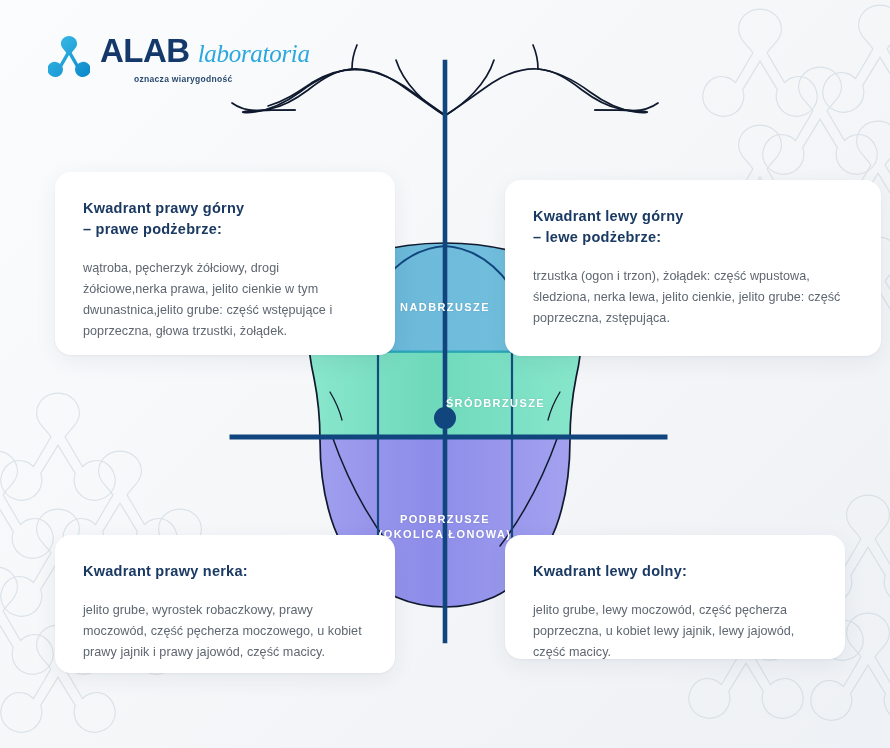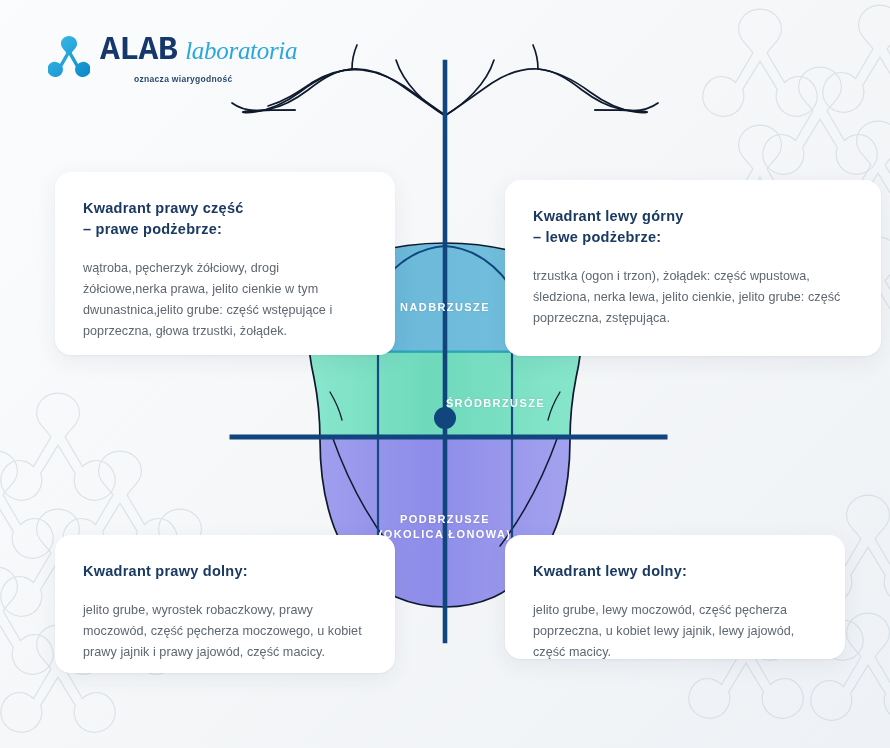--- a/index.html
+++ b/index.html
@@ -43,21 +43,21 @@
   }
   #logo-mark { width: 42px; height: 46px; flex: 0 0 auto; margin-top: 2px;}
   #logo-text { position: relative; padding-top: 4px; }
   .logo-line1 {
     display: flex;
     align-items: baseline;
     gap: 8px;
     line-height: 1;
   }
   .logo-alab {
-    font-family: Liberation Mono, monospace;
+    font-family: Liberation Sans, sans-serif;
     font-weight: bold;
     font-size: 33px;
     letter-spacing: -0.5px;
     color: #15386b;
   }
   .logo-lab {
     font-family: "Liberation Serif", serif;
     font-style: italic;
     font-weight: normal;
     font-size: 25px;
@@ -335,33 +335,33 @@
 
     <circle cx="445" cy="418" r="11" fill="#11457e"></circle>
   </svg>
 
   <div class="region-label" id="label-nadbrzusze">NADBRZUSZE</div>
   <div class="region-label" id="label-srodbrzusze">ŚRÓDBRZUSZE</div>
   <div class="region-label" id="label-podbrzusze">PODBRZUSZE
 (OKOLICA ŁONOWA)</div>
 
   <div class="card" id="card-ruq">
-    <p class="card-title">Kwadrant prawy część
+    <p class="card-title">Kwadrant prawy górny
 – prawe podżebrze:</p>
     <p class="card-body">wątroba, pęcherzyk żółciowy, drogi żółciowe,nerka prawa, jelito cienkie w tym dwunastnica,jelito grube: część wstępujące i poprzeczna, głowa trzustki, żołądek.</p>
   </div>
 
   <div class="card" id="card-luq">
     <p class="card-title">Kwadrant lewy górny
 – lewe podżebrze:</p>
     <p class="card-body">trzustka (ogon i trzon), żołądek: część wpustowa, śledziona, nerka lewa, jelito cienkie, jelito grube: część poprzeczna, zstępująca.</p>
   </div>
 
   <div class="card" id="card-rlq">
-    <p class="card-title">Kwadrant prawy dolny:</p>
+    <p class="card-title">Kwadrant prawy nerka:</p>
     <p class="card-body">jelito grube, wyrostek robaczkowy, prawy moczowód, część pęcherza moczowego, u kobiet prawy jajnik i prawy jajowód, część macicy.</p>
   </div>
 
   <div class="card" id="card-llq">
     <p class="card-title">Kwadrant lewy dolny:</p>
     <p class="card-body">jelito grube, lewy moczowód, część pęcherza poprzeczna, u kobiet lewy jajnik, lewy jajowód, część macicy.</p>
   </div>
 
 </div>
 

